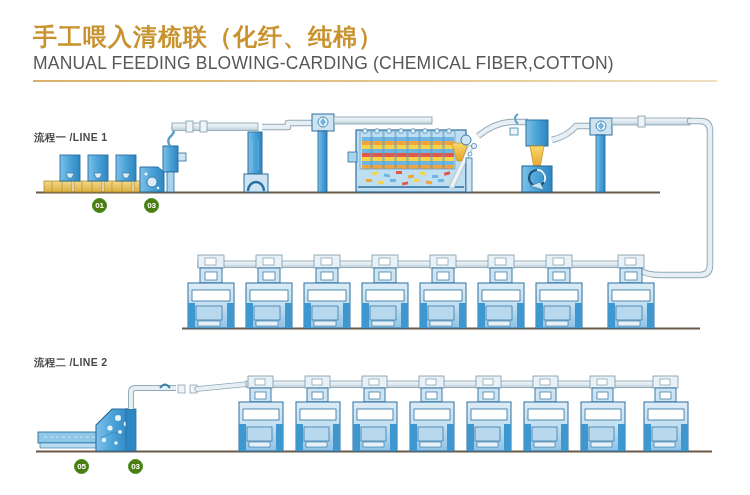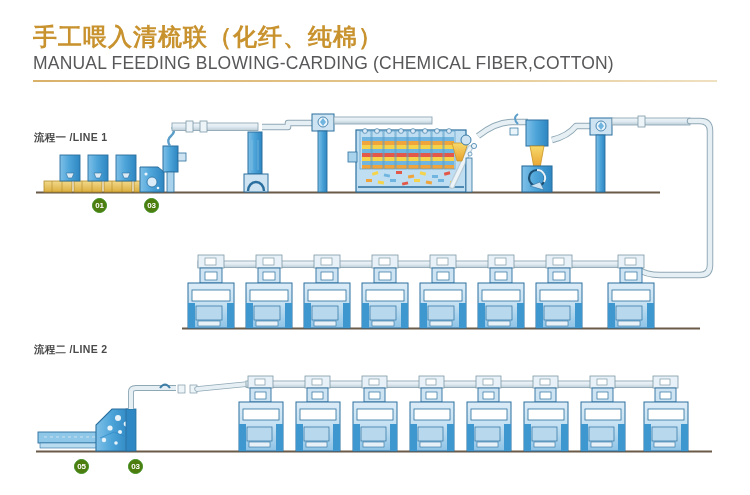--- a/index.html
+++ b/index.html
@@ -26,21 +26,21 @@
     margin-top:5px;height:2px;width:684px;
     background:linear-gradient(to right,#d9b169 0%,#e4c68d 55%,#efe0c0 100%);
   }
 
   
   .sec-label{
     position:absolute;font-size:10.5px;font-weight:700;color:#4a4a4a;
     letter-spacing:.3px;white-space:nowrap;
   }
   #line1-label{left:34px;top:106px;margin-top:25px;}
-  #line2-label{left:34px;top:343px;}
+  #line2-label{left:34px;top:356px;}
 
   
   .canvas{position:absolute;left:0;top:0;width:750px;height:495px;pointer-events:none;}
 
   
   .badge{
     position:absolute;width:15px;height:15px;border-radius:50%;
     background:#4d7c0f;border:1.5px solid #3f8f1f;
     color:#ffffff;font-size:8px;font-weight:700;
     display:flex;align-items:center;justify-content:center;

